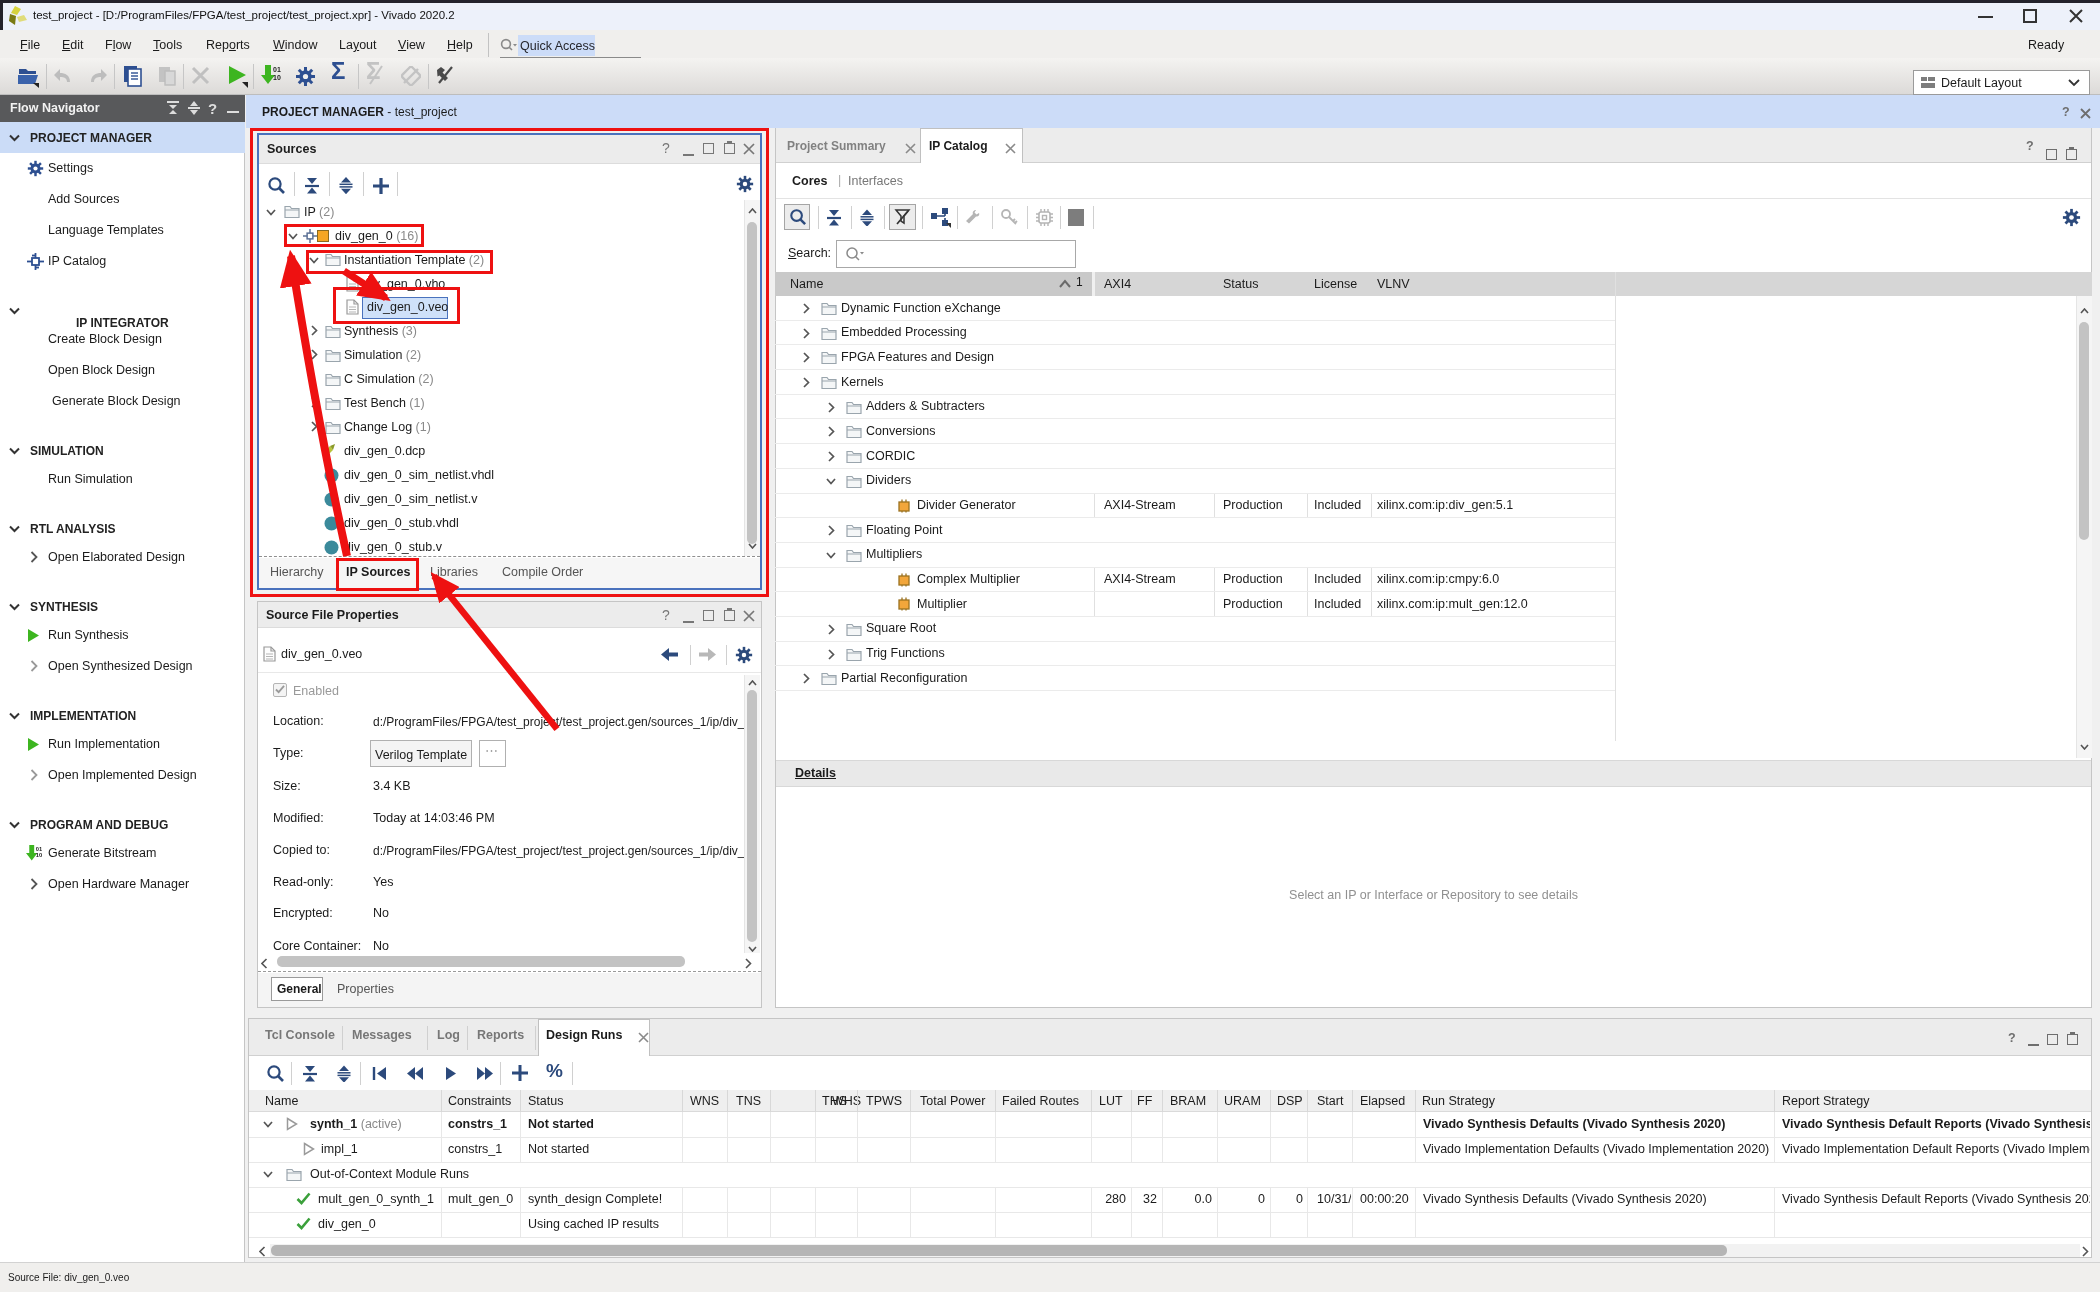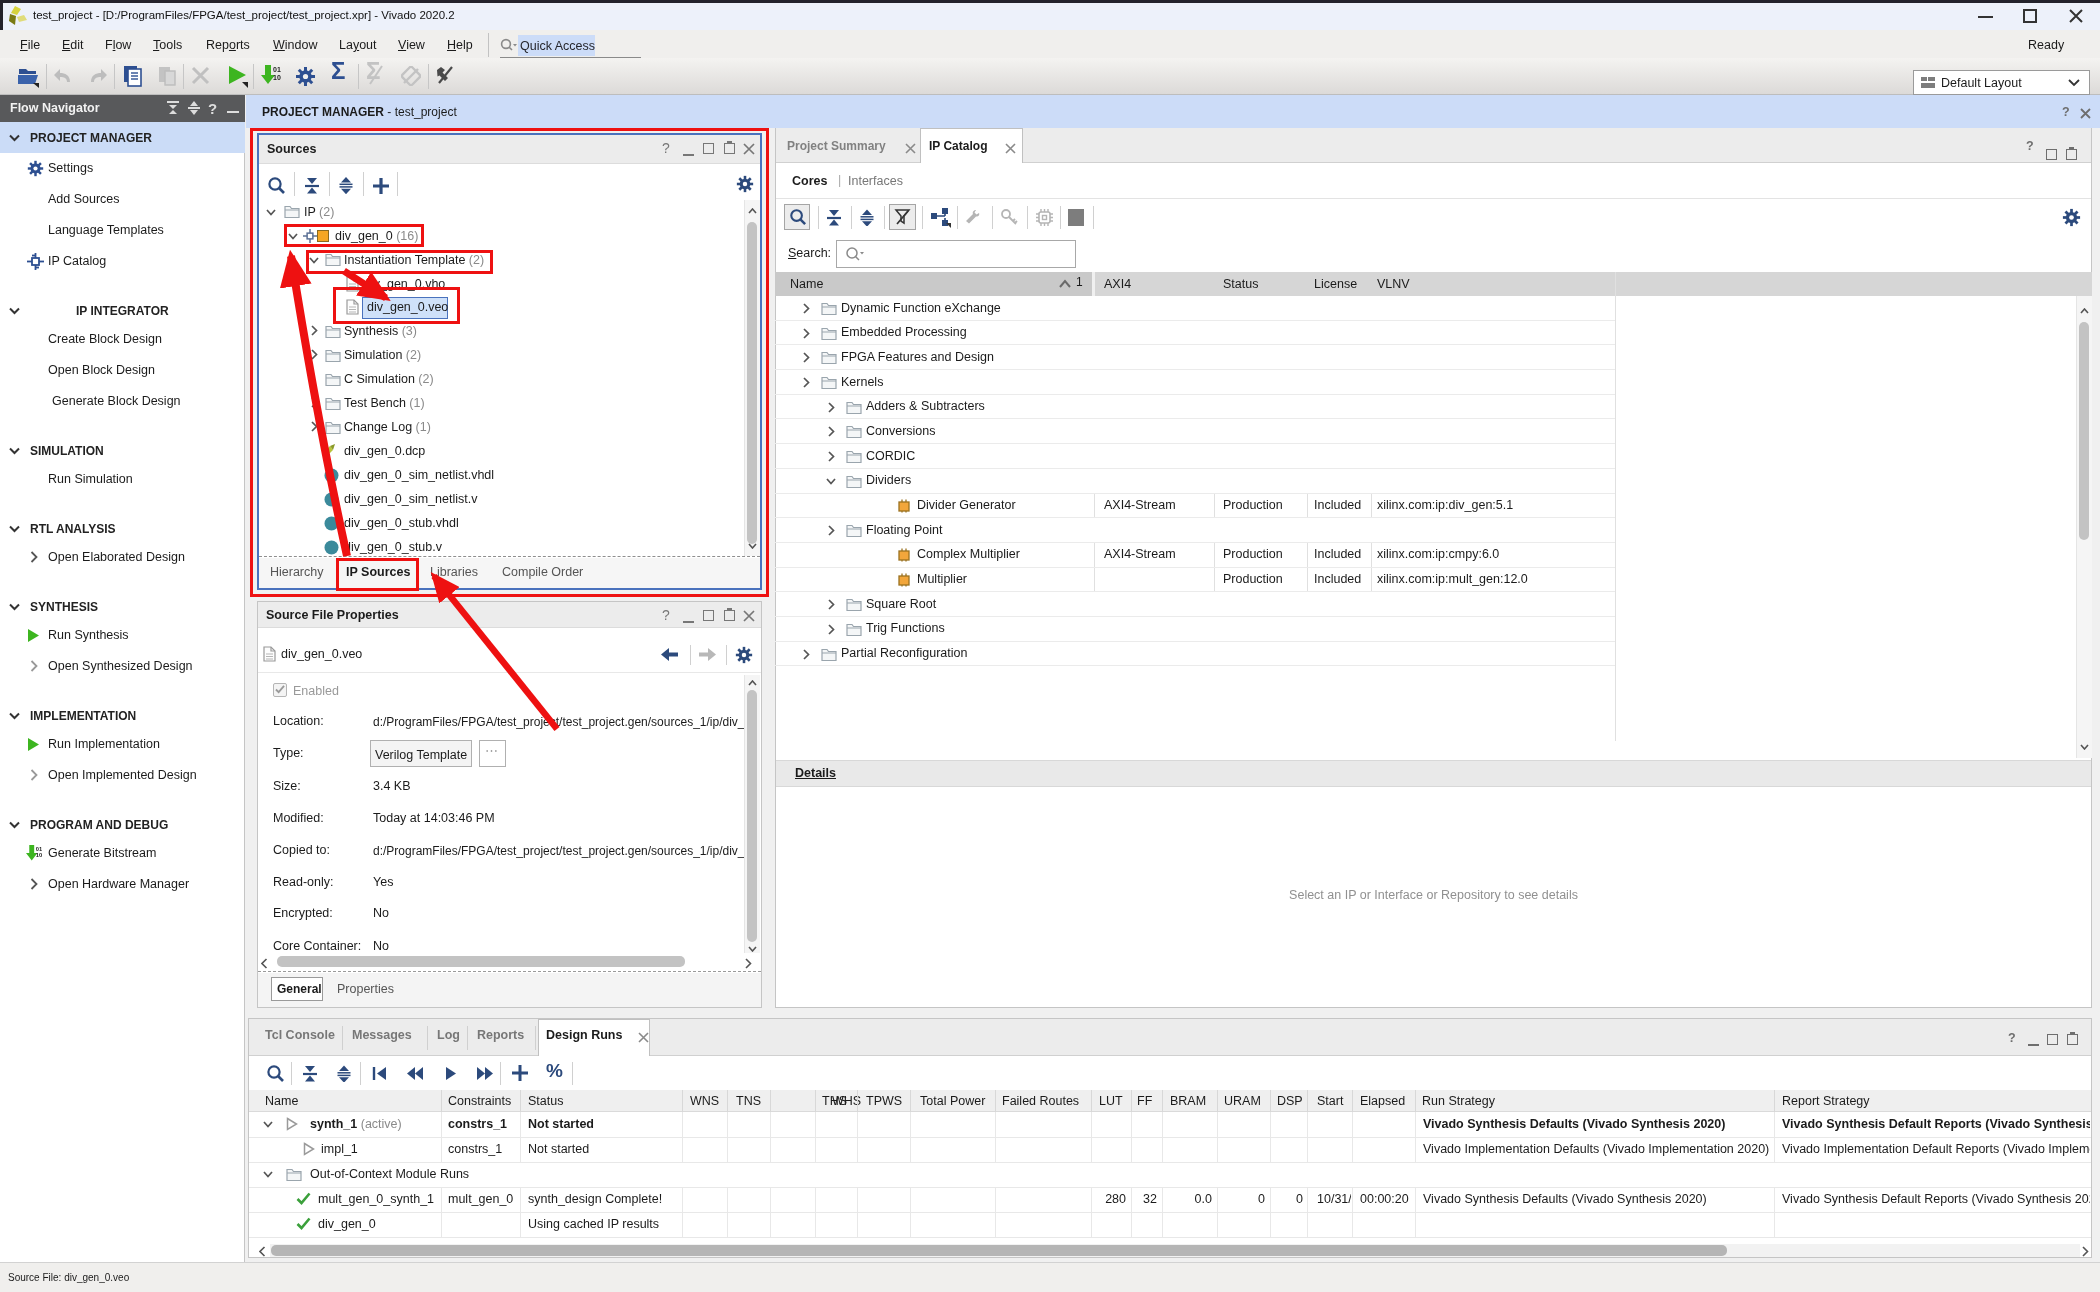--- a/index.html
+++ b/index.html
@@ -185,21 +185,21 @@
       <line x1="12" y1="8.5" x2="17" y2="8.5"></line>
       <line x1="5" y1="2.5" x2="8.5" y2="2.5"></line>
       <line x1="8.5" y1="14.5" x2="12" y2="14.5"></line>
     </g>
   </svg>
 <div class="row" style="left:48px;top:253px;">IP Catalog</div>
 
 <svg class="abs" style="left:9px;top:307px;" width="11" height="8" viewBox="0 0 11 8">
     <path d="M1,1.5 L5.5,6 L10,1.5" fill="none" stroke="#333" stroke-width="2"></path>
   </svg>
-<div class="row b" style="left:30px;top:303px;font-size:12px;color:#222;padding-left:46px;">IP INTEGRATOR</div>
+<div class="row b" style="left:30px;top:315px;font-size:12px;color:#222;padding-left:46px;">IP INTEGRATOR</div>
 <div class="row" style="left:48px;top:331px;">Create Block Design</div>
 <div class="row gray" style="left:48px;top:362px;">Open Block Design</div>
 <div class="row gray" style="left:52px;top:393px;">Generate Block Design</div>
 
 <svg class="abs" style="left:9px;top:447px;" width="11" height="8" viewBox="0 0 11 8">
     <path d="M1,1.5 L5.5,6 L10,1.5" fill="none" stroke="#333" stroke-width="2"></path>
   </svg>
 <div class="row b" style="left:30px;top:443px;font-size:12px;color:#222;">SIMULATION</div>
 <div class="row" style="left:48px;top:471px;">Run Simulation</div>
 
@@ -745,20 +745,30 @@
     </div>
 <div class="iprow">
       <svg style="left:53px;top:7px;" width="7" height="11" viewBox="0 0 7 11">
         <path d="M1,1 L5.5,5.5 L1,10" fill="none" stroke="#555" stroke-width="1.7"></path>
       </svg>
       <svg style="left:71px;top:6px;" width="16" height="13" viewBox="0 0 16 13">
         <path d="M1,1.5 h5 l1.5,2 H15 v9 H1 z" fill="#f4f6f7" stroke="#9aa5ad" stroke-width="1.2"></path>
         <line x1="1" y1="5" x2="15" y2="5" stroke="#9aa5ad" stroke-width="1"></line>
       </svg>
       <span class="t" style="left:91px;">Floating Point</span>
+    </div>
+<div class="iprow">
+      <svg style="left:51px;top:9px;" width="10" height="7" viewBox="0 0 10 7">
+        <path d="M1,1 L5,5.5 L9,1" fill="none" stroke="#555" stroke-width="1.7"></path>
+      </svg>
+      <svg style="left:71px;top:6px;" width="16" height="13" viewBox="0 0 16 13">
+        <path d="M1,1.5 h5 l1.5,2 H15 v9 H1 z" fill="#f4f6f7" stroke="#9aa5ad" stroke-width="1.2"></path>
+        <line x1="1" y1="5" x2="15" y2="5" stroke="#9aa5ad" stroke-width="1"></line>
+      </svg>
+      <span class="t" style="left:91px;">Multipliers</span>
     </div>
 <div class="iprow">
       <svg style="left:122px;top:5px;" width="14" height="14" viewBox="0 0 14 14">
         <rect x="2" y="3" width="10" height="9" fill="#f2a63b" stroke="#9b7220" stroke-width="1.3"></rect>
         <line x1="5" y1="0.5" x2="5" y2="3" stroke="#9b7220" stroke-width="1.3"></line>
         <line x1="9" y1="0.5" x2="9" y2="3" stroke="#9b7220" stroke-width="1.3"></line>
         <line x1="5" y1="12" x2="5" y2="13.5" stroke="#9b7220" stroke-width="1.3"></line>
         <line x1="9" y1="12" x2="9" y2="13.5" stroke="#9b7220" stroke-width="1.3"></line>
       </svg>
       <span class="t" style="left:142px;">Complex Multiplier</span>

